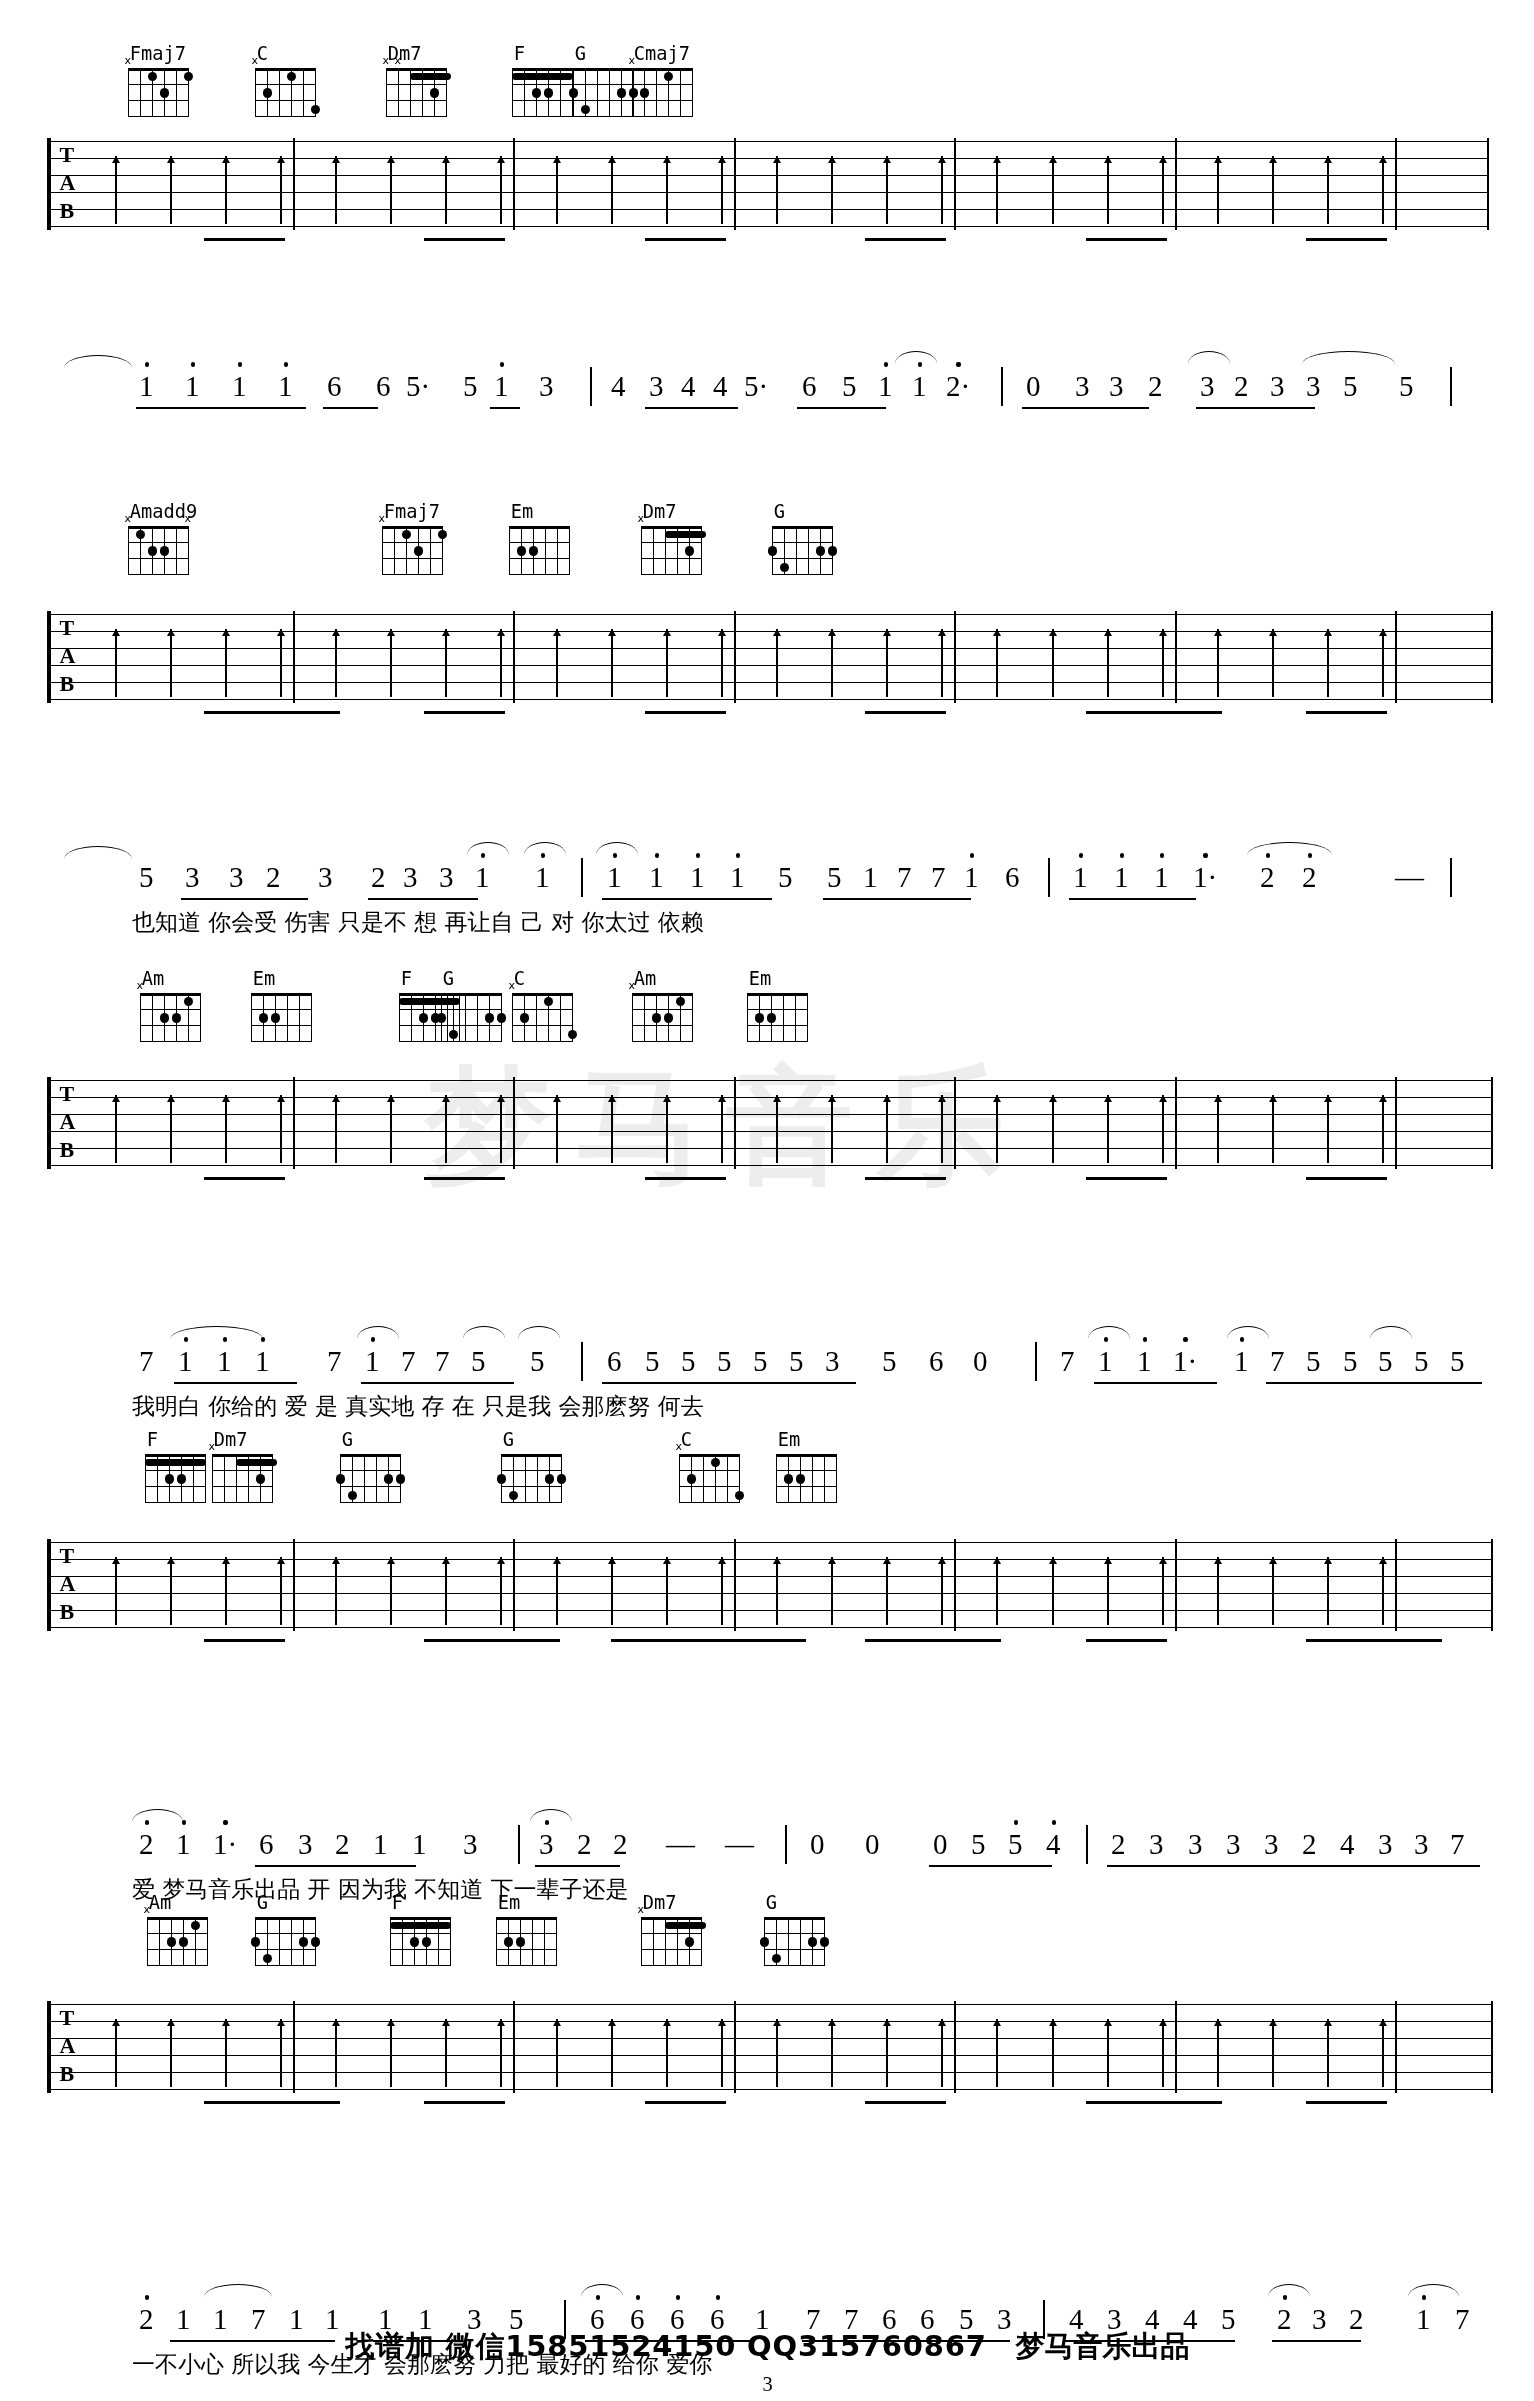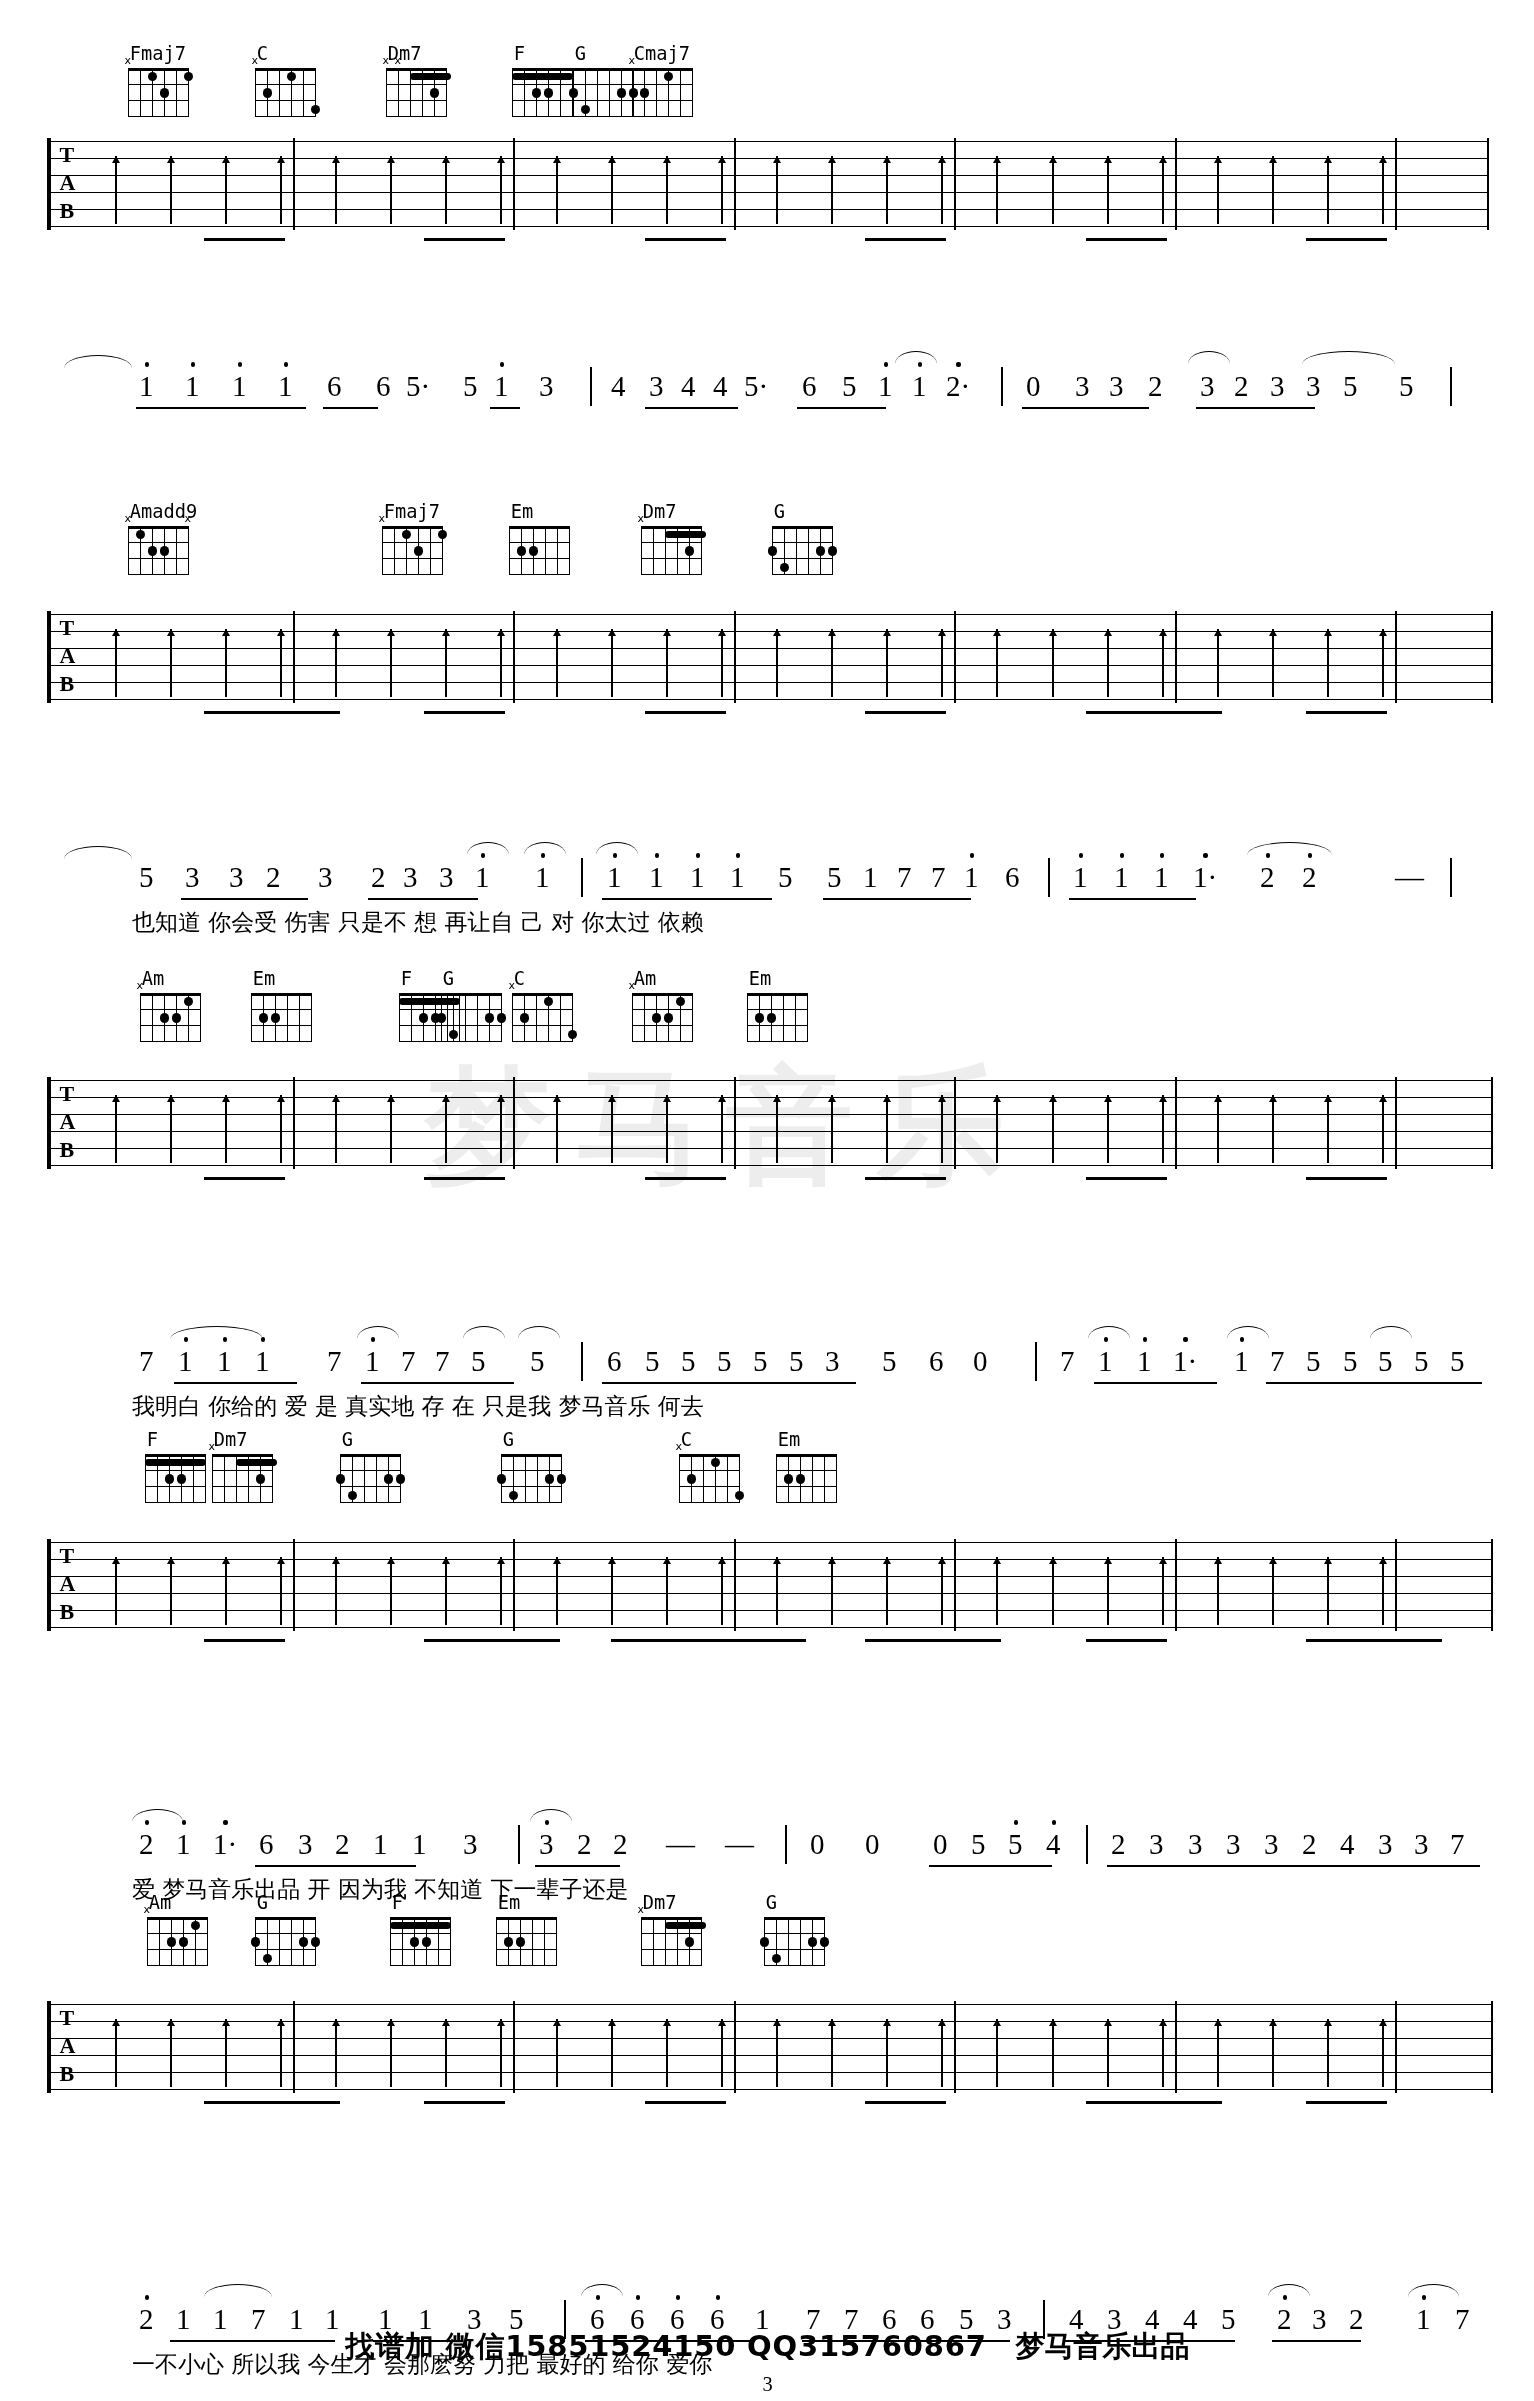--- a/index.html
+++ b/index.html
@@ -898,21 +898,21 @@
       <div class="underline" style="left:1219px; top:56px; width:216px;"></div>
 
       <div class="slur" style="left:123px; top:0px; width:93px;"></div>
       <div class="slur" style="left:310px; top:0px; width:42px;"></div>
       <div class="slur" style="left:416px; top:0px; width:42px;"></div>
       <div class="slur" style="left:471px; top:0px; width:42px;"></div>
       <div class="slur" style="left:1041px; top:0px; width:42px;"></div>
       <div class="slur" style="left:1180px; top:0px; width:42px;"></div>
       <div class="slur" style="left:1323px; top:0px; width:42px;"></div>
 
-      <div class="lyric" style="left:85px; top:68px;">我明白  你给的 爱 是 真实地 存 在    只是我  梦马音乐 何去</div>
+      <div class="lyric" style="left:85px; top:68px;">我明白  你给的 爱 是 真实地 存 在    只是我  会那麽努 何去</div>
     </div>
   </div>
 
   <div class="system" style="position:absolute; left:47px; top:767px; width:1442px;">
     <div class="chordrow" style="margin-top:0;">
       <div class="chord" style="left:98px; top:663px;">
         <div class="cname">F</div>
         <div class="grid">
           <div class="nut"></div>
             <div class="fretline" style="top:16px;"></div>

